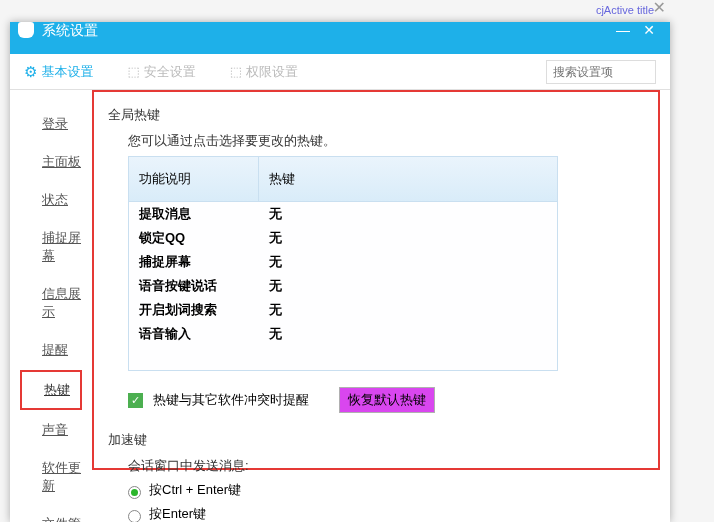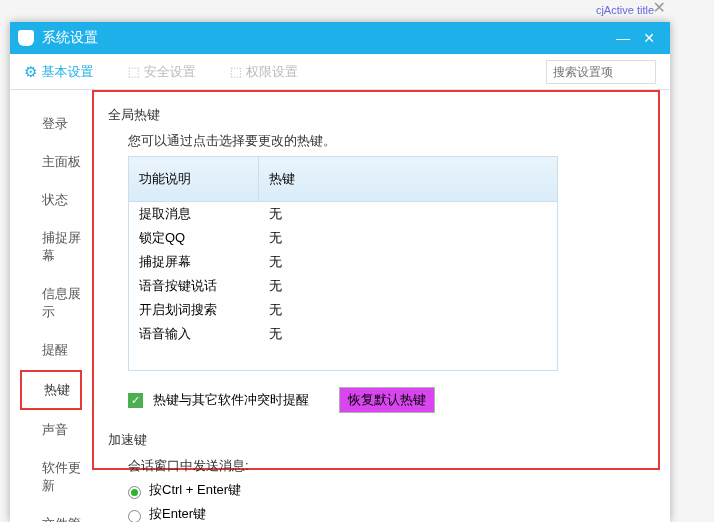--- a/index.html
+++ b/index.html
@@ -4,52 +4,52 @@
 <style>
   * { box-sizing: border-box; margin: 0; padding: 0; font-family: "Microsoft YaHei", "SimSun", sans-serif; }
   body { background: #f5f5f5; width: 714px; height: 522px; overflow: hidden; position: relative; }
   
   .bg-noise { position: absolute; top: 0; left: 0; right: 0; bottom: 0; font-size: 11px; color: #888; }
   .bg-noise .t1 { position:absolute; top:4px; right:60px; color:#66d; }
   .bg-noise .t2 { position:absolute; bottom:8px; right:100px; color:#c44; }
   .bg-noise .t3 { position:absolute; bottom:28px; left:270px; color:#333; }
 
   .window { position: absolute; top: 22px; left: 10px; width: 660px; height: 500px; background: #fff; box-shadow: 0 0 8px rgba(0,0,0,0.3); }
-  .titlebar { background: #1eb0e9; height: 32px; display:flex; align-items:center; color:#fff; font-size:14px; padding:0 8px; }
+  .titlebar { background: #1eb0e9; height: 32px; display:flex; align-items:flex-start; color:#fff; font-size:14px; padding:0 8px; }
   .titlebar .icon { width:16px; height:16px; background:#fff; border-radius:3px 3px 6px 6px; margin-right:8px; }
   .titlebar .spacer { flex:1; }
   .titlebar .ctl { width:26px; text-align:center; font-size:14px; cursor:pointer; }
 
   .tabs-row { height:36px; border-bottom:1px solid #e0e0e0; display:flex; align-items:center; padding:0 14px; gap:34px; font-size:13px; color:#666; position:relative; }
   .tabs-row .tab { display:flex; align-items:center; gap:4px; cursor:pointer; }
   .tabs-row .tab.active { color:#1eb0e9; }
   .tabs-row .gear { color:#1eb0e9; font-size:15px; }
   .tabs-row .muted { color:#bbb; }
   .tabs-row .search { position:absolute; right:14px; top:6px; }
   .tabs-row .search input { border:1px solid #ddd; height:24px; padding:0 6px; font-size:12px; width:110px; color:#000000; }
 
   .body-area { display:flex; height:calc(100% - 68px); }
   .sidebar { width:82px; padding:14px 0 0 0; font-size:13px; color:#555; }
-  .sidebar .item { padding:9px 0 9px 22px; cursor:pointer; margin:2px 10px; }
+  .sidebar .item { padding:9px 0 9px 22px; cursor:pointer; margin:2px 10px;text-decoration:underline; }
   .sidebar .item.hot { border:2px solid #e53935; color:#333; }
   .content { flex:1; padding:0 10px 10px 0; }
 
   .panel { border:2px solid #e53935; height:380px; padding:14px 0 14px 14px; position:relative; }
   .closex { position:absolute; top:-24px; right:4px; color:#999; font-size:16px; cursor:pointer; }
   .sect-title { font-size:13px; color:#333; margin-bottom:8px; }
   .hint { font-size:13px; color:#333; margin:0 0 6px 20px; }
 
   .htable { margin:0 0 0 20px; width:430px; border:1px solid #c9dff0; font-size:13px; }
   .htable .hdr { background:linear-gradient(#eaf4fc,#d9ecf9); display:flex; border-bottom:1px solid #c9dff0; }
   .htable .hdr .c { padding:13px 10px; border-right:1px solid #c9dff0; }
   .htable .hdr .c:last-child{border-right:none;}
   .htable .row { display:flex; }
   .htable .c1 { width:130px; padding:3px 10px; }
   .htable .c2 { flex:1; padding:3px 10px; }
-  .htable .body { background:#fefeff; padding-bottom:24px; }
+  .htable .body { background:#fefeff; padding-bottom:24px;font-weight:bold; }
 
   .chk-row { margin:16px 0 0 20px; font-size:13px; display:flex; align-items:center; gap:10px; }
   .chkbox { width:15px; height:15px; border:1px solid #4caf50; background:#4caf50; display:inline-flex; align-items:center; justify-content:center; color:#fff; font-size:11px; }
   .btn { border:1px solid #b0b0b0; background:#d946ef; padding:3px 8px; font-size:13px; cursor:pointer; margin-left:20px;}
   
   .sect2 { margin-top:18px; }
   .radio-row { margin:6px 0 0 20px; font-size:13px; display:flex; align-items:flex-end; gap:8px; }
   .radio { width:13px; height:13px; border:1px solid #888; border-radius:50%; display:inline-flex; align-items:center; justify-content:center; }
   .radio.on::after { content:""; width:7px; height:7px; background:#2bb52b; border-radius:50%; }
 </style>

